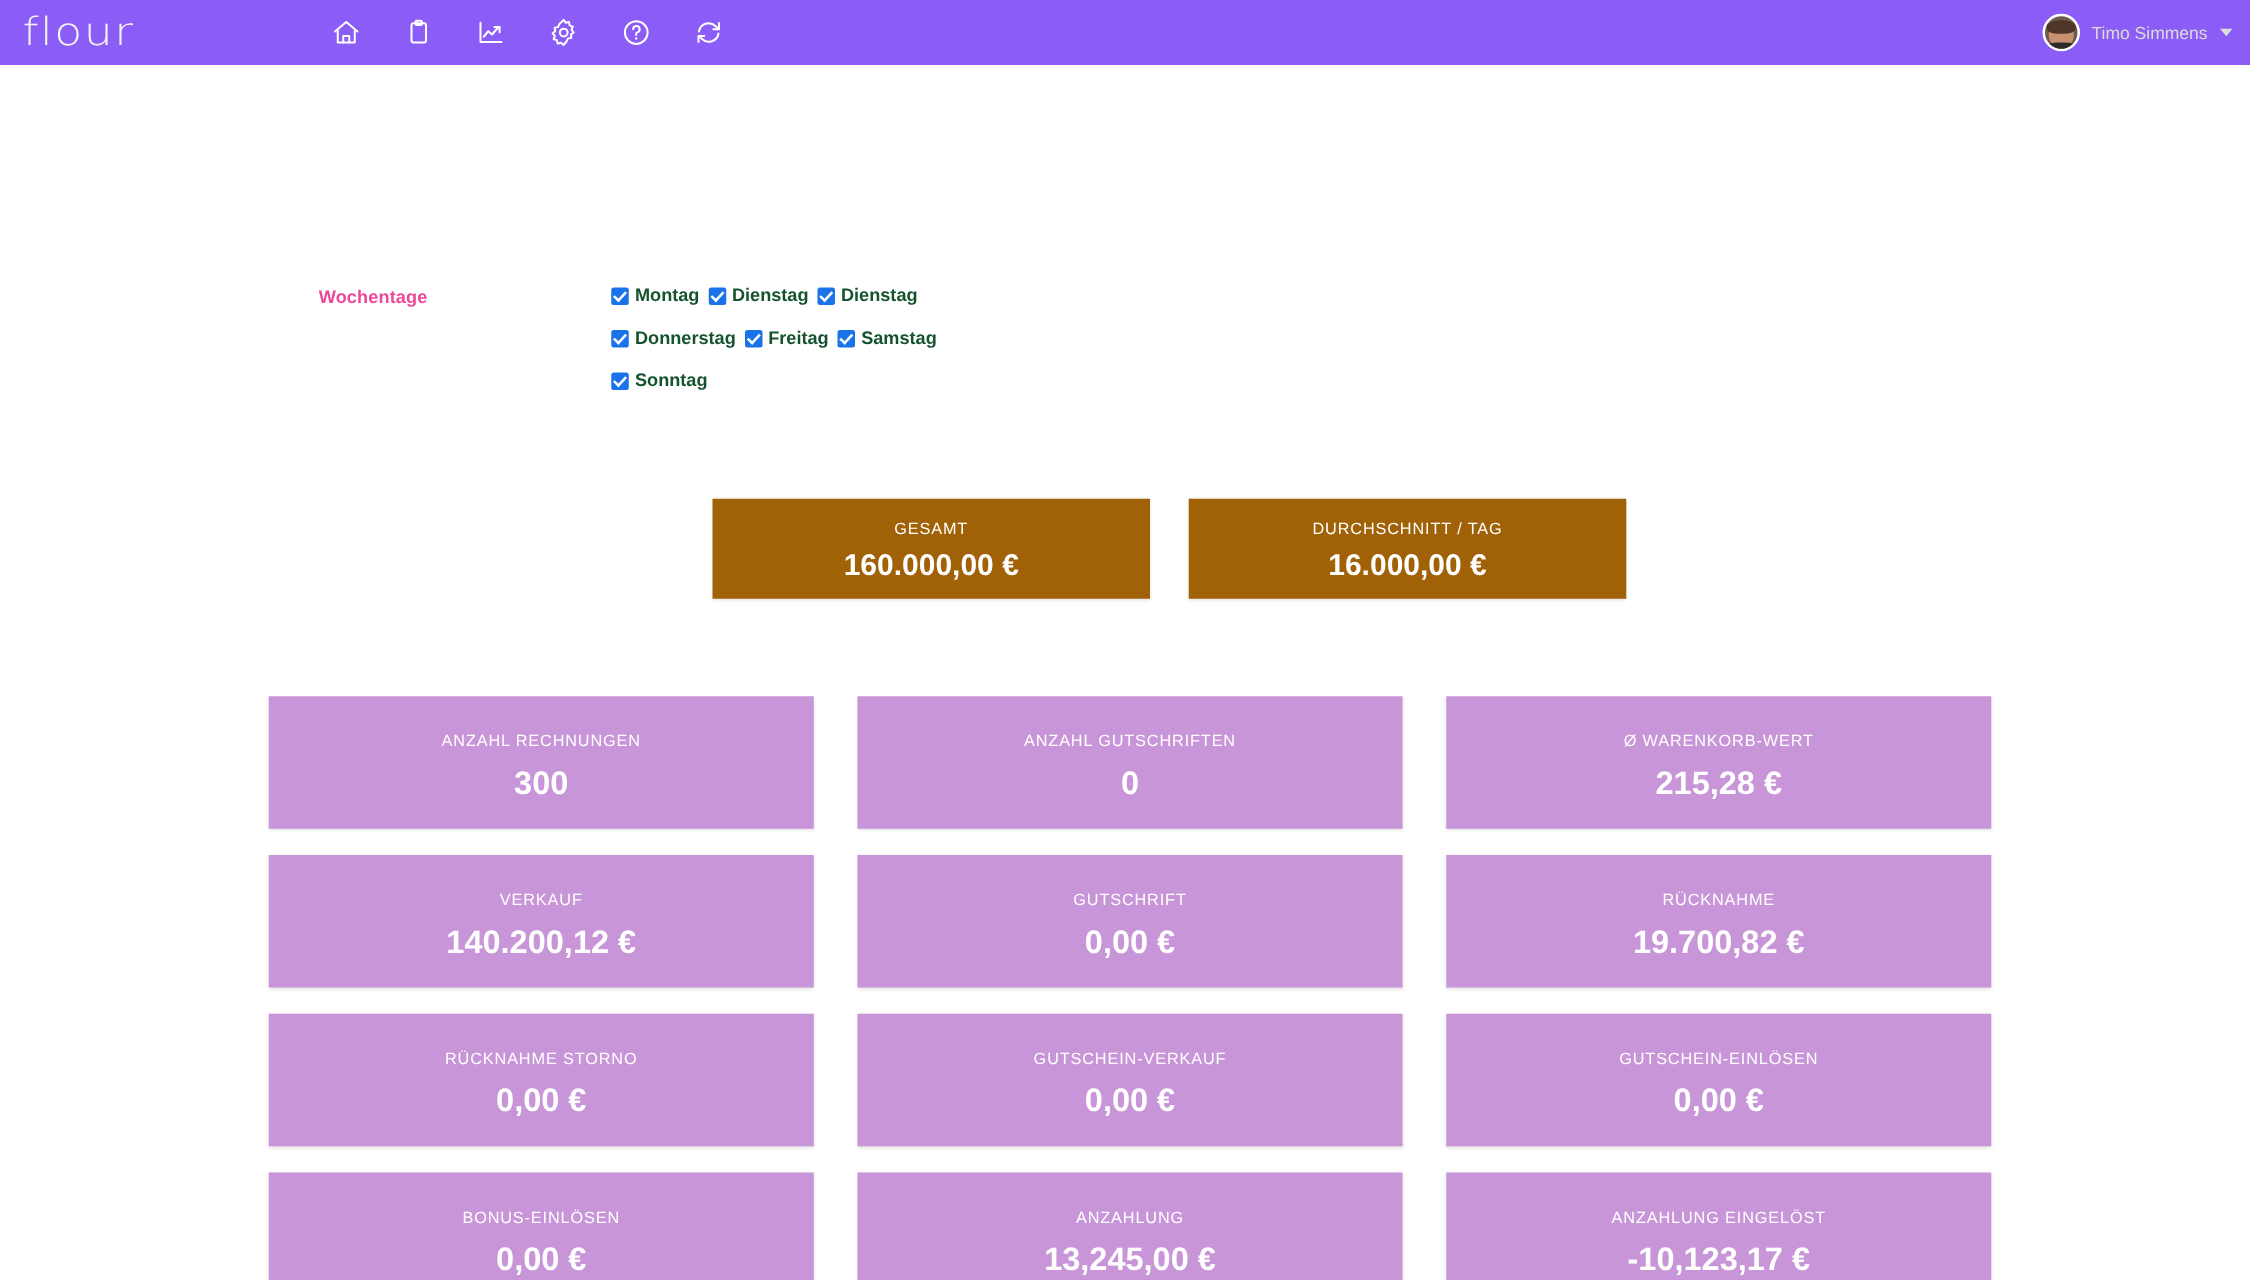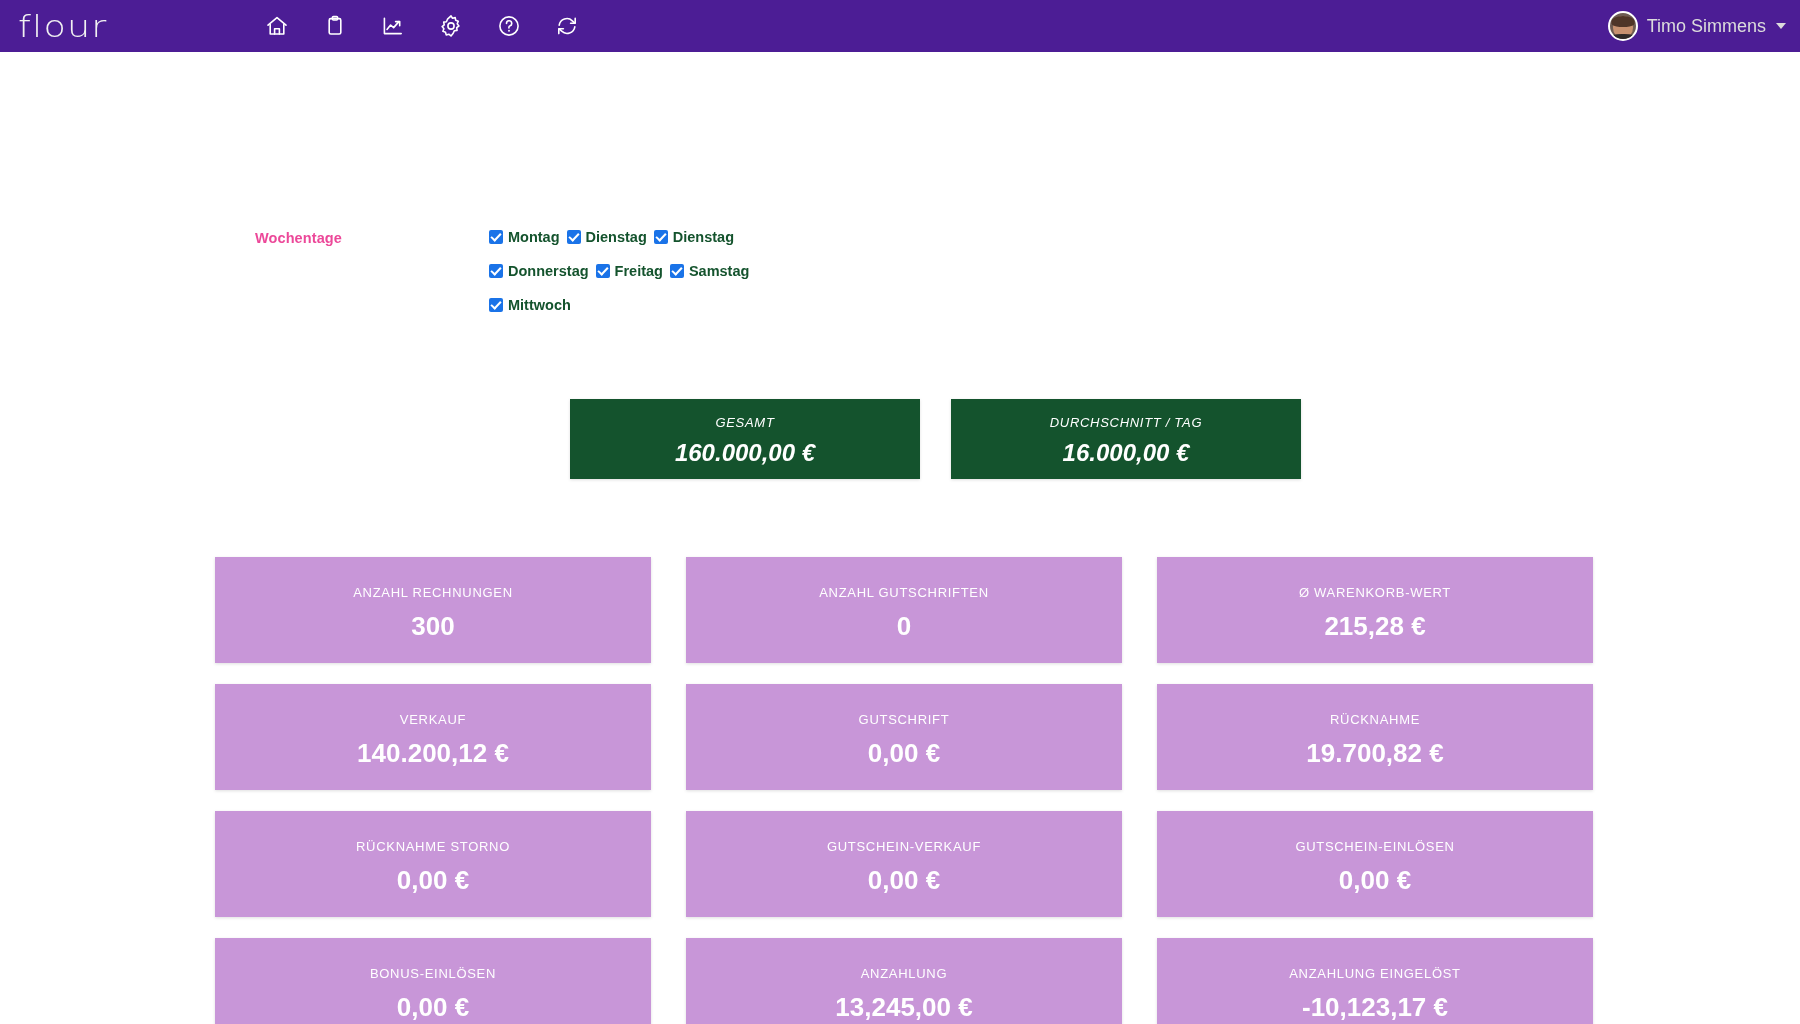--- a/index.html
+++ b/index.html
@@ -9,21 +9,21 @@
     background: #ffffff;
     font-family: "Liberation Sans", sans-serif;
     overflow: hidden;
   }
 
   
   .topbar {
     position: relative;
     width: 1800px;
     height: 52px;
-    background: #4c1d95;
+    background: #8b5cf6;
     display: flex;
     align-items: center;
   }
   .logo {
     width: 175px;
     padding-left: 18px;
     display: flex;
     align-items: center;
   }
   .logo-text {
@@ -97,21 +97,21 @@
     left: 50%;
     bottom: -3px;
     transform: translateX(-50%);
     width: 28px;
     height: 8px;
     border-radius: 45% 45% 0 0;
     background: #2f2a28;
   }
   .user-name {
     color: #dcdcdc;
-    font-size: 18px;
+    font-size: 14px;
     white-space: nowrap;
   }
   .caret {
     width: 0; height: 0;
     border-left: 5px solid transparent;
     border-right: 5px solid transparent;
     border-top: 6px solid #dcdcdc;
     margin-left: 1px;
   }
 
@@ -200,25 +200,24 @@
     text-transform: uppercase;
     line-height: 1;
     color: #ffffff;
   }
   .card-value {
     font-weight: bold;
     line-height: 1;
     color: #ffffff;
   }
   .summary-card {
-    background: #14532d;
+    background: #a16207;
     width: 350px;
     height: 80px;
     padding-top: 3px;
-    font-style: italic;
   }
   .summary-card .card-label { margin-bottom: 12px; }
   .summary-card .card-value { font-size: 24px; }
 
   
   .kpi-grid {
     position: absolute;
     top: 505px;
     left: 215px;
     width: 1378px;
@@ -339,21 +338,21 @@
         </label>
         <label class="cb-item">
           <span class="cb-box"></span>
           <span class="cb-text">Samstag</span>
         </label>
       </div>
 
       <div class="cb-line">
         <label class="cb-item">
           <span class="cb-box"></span>
-          <span class="cb-text">Mittwoch</span>
+          <span class="cb-text">Sonntag</span>
         </label>
       </div>
 
     </div>
   </div>
 
   <div class="summary-row">
     <div class="card summary-card">
       <div class="card-label">GESAMT</div>
       <div class="card-value">160.000,00 €</div>

